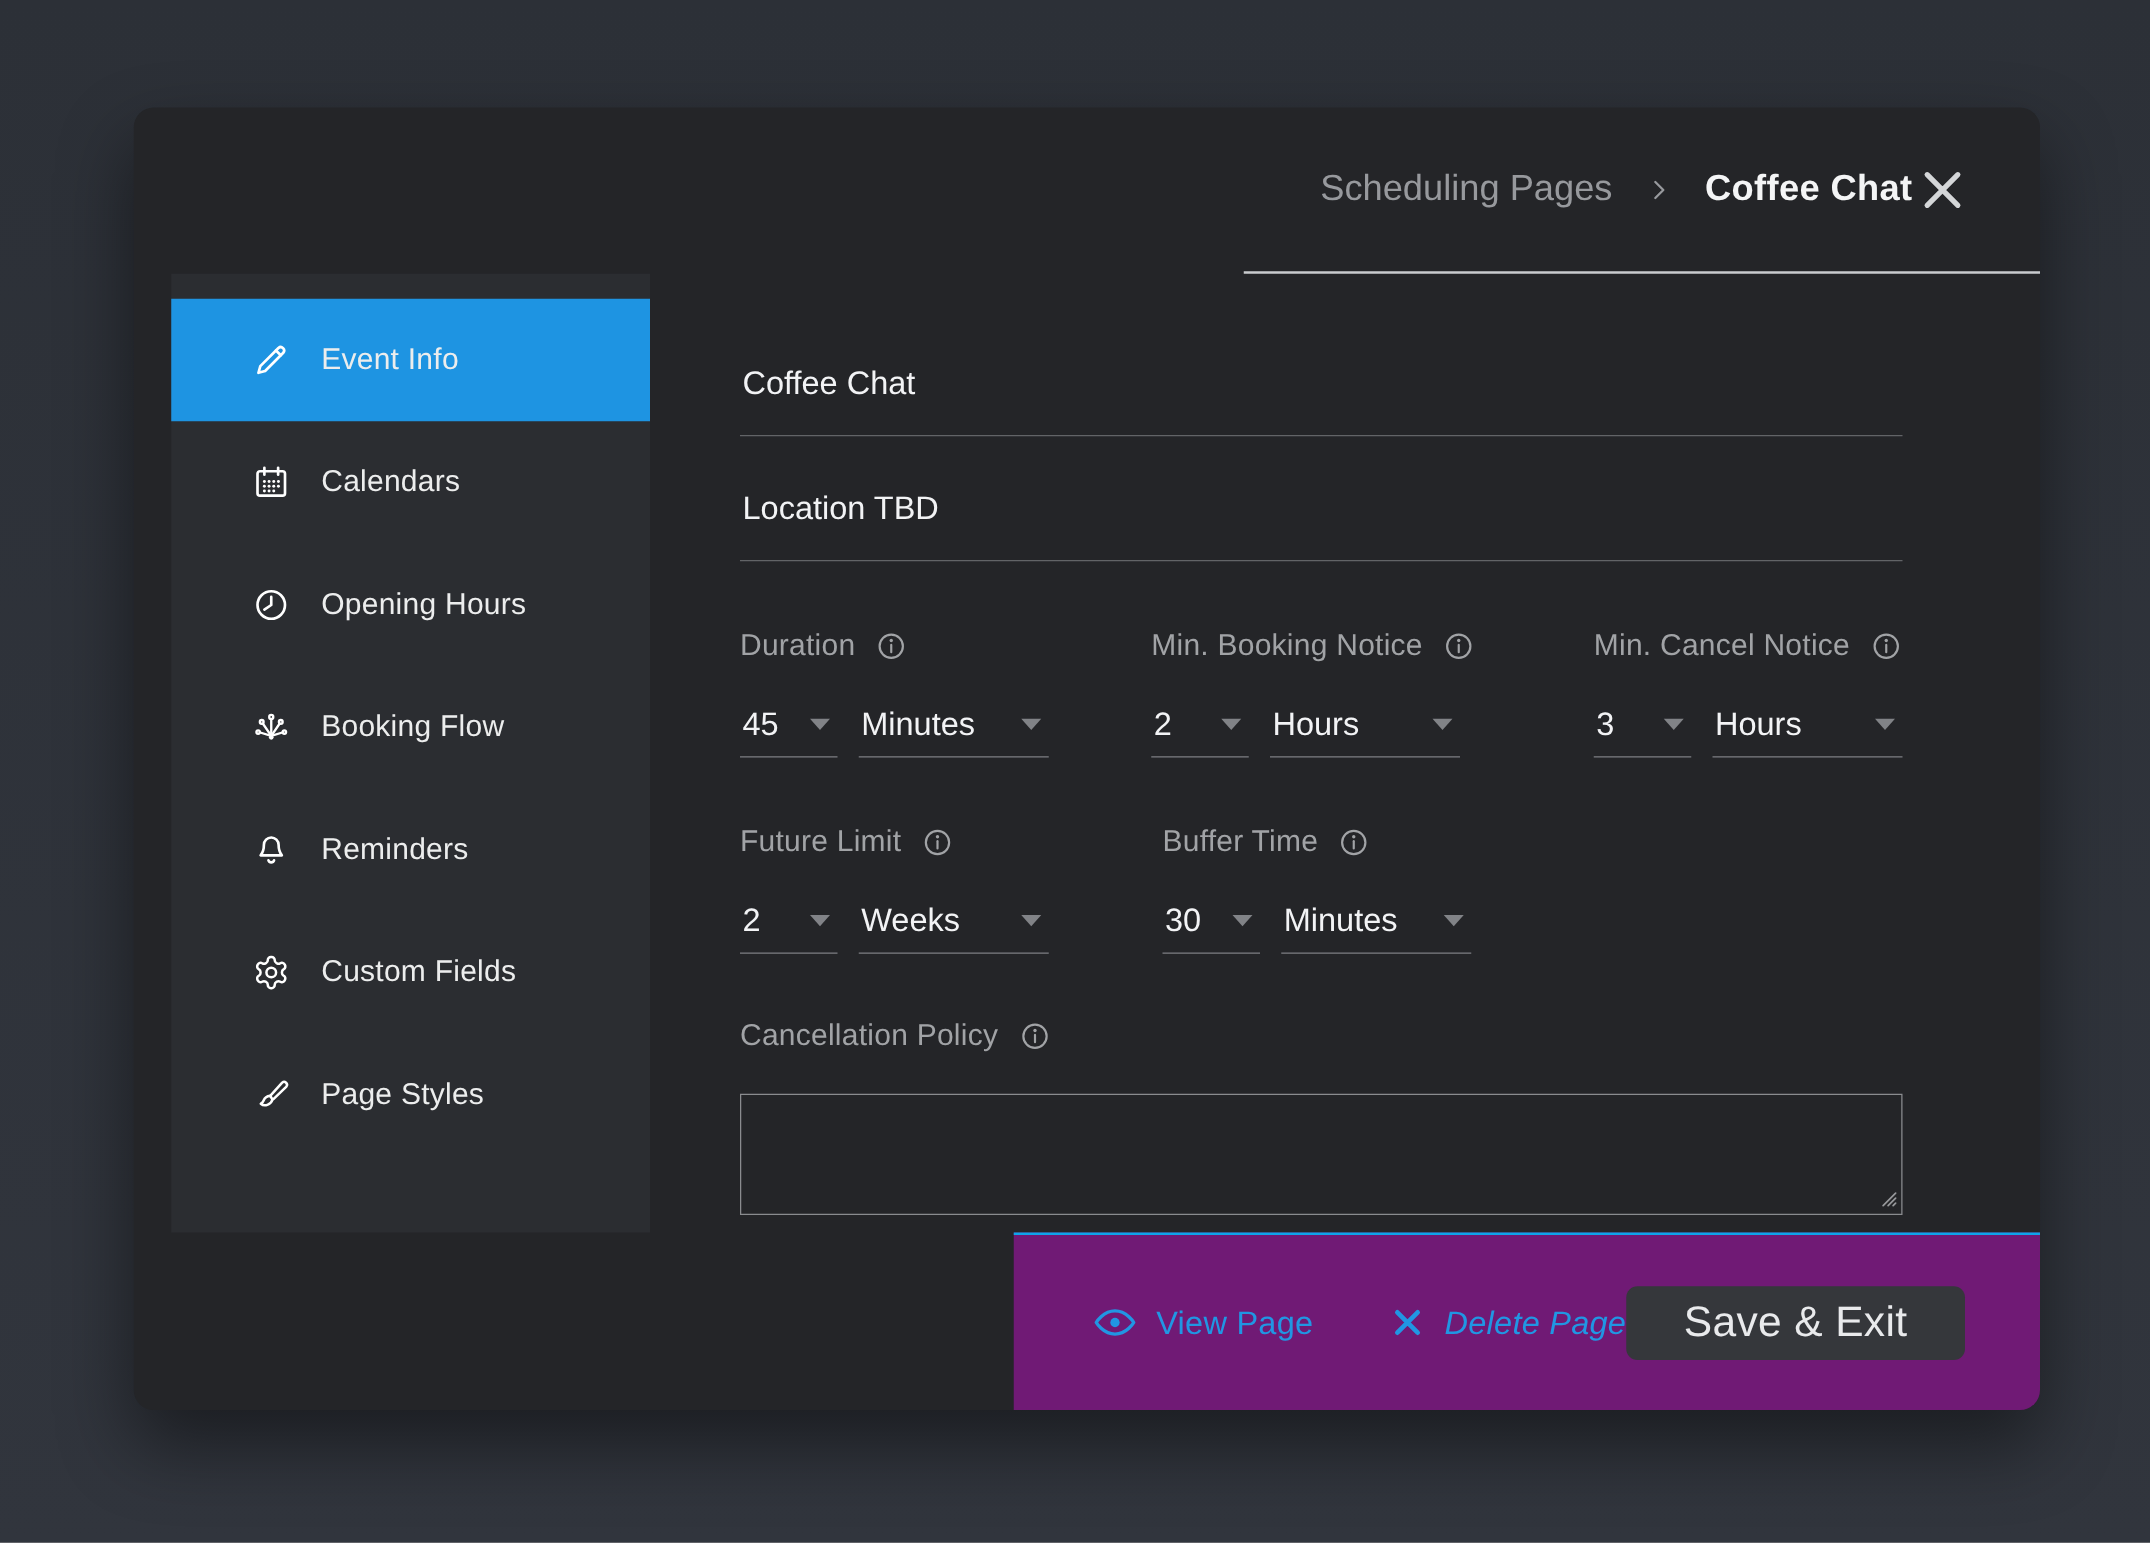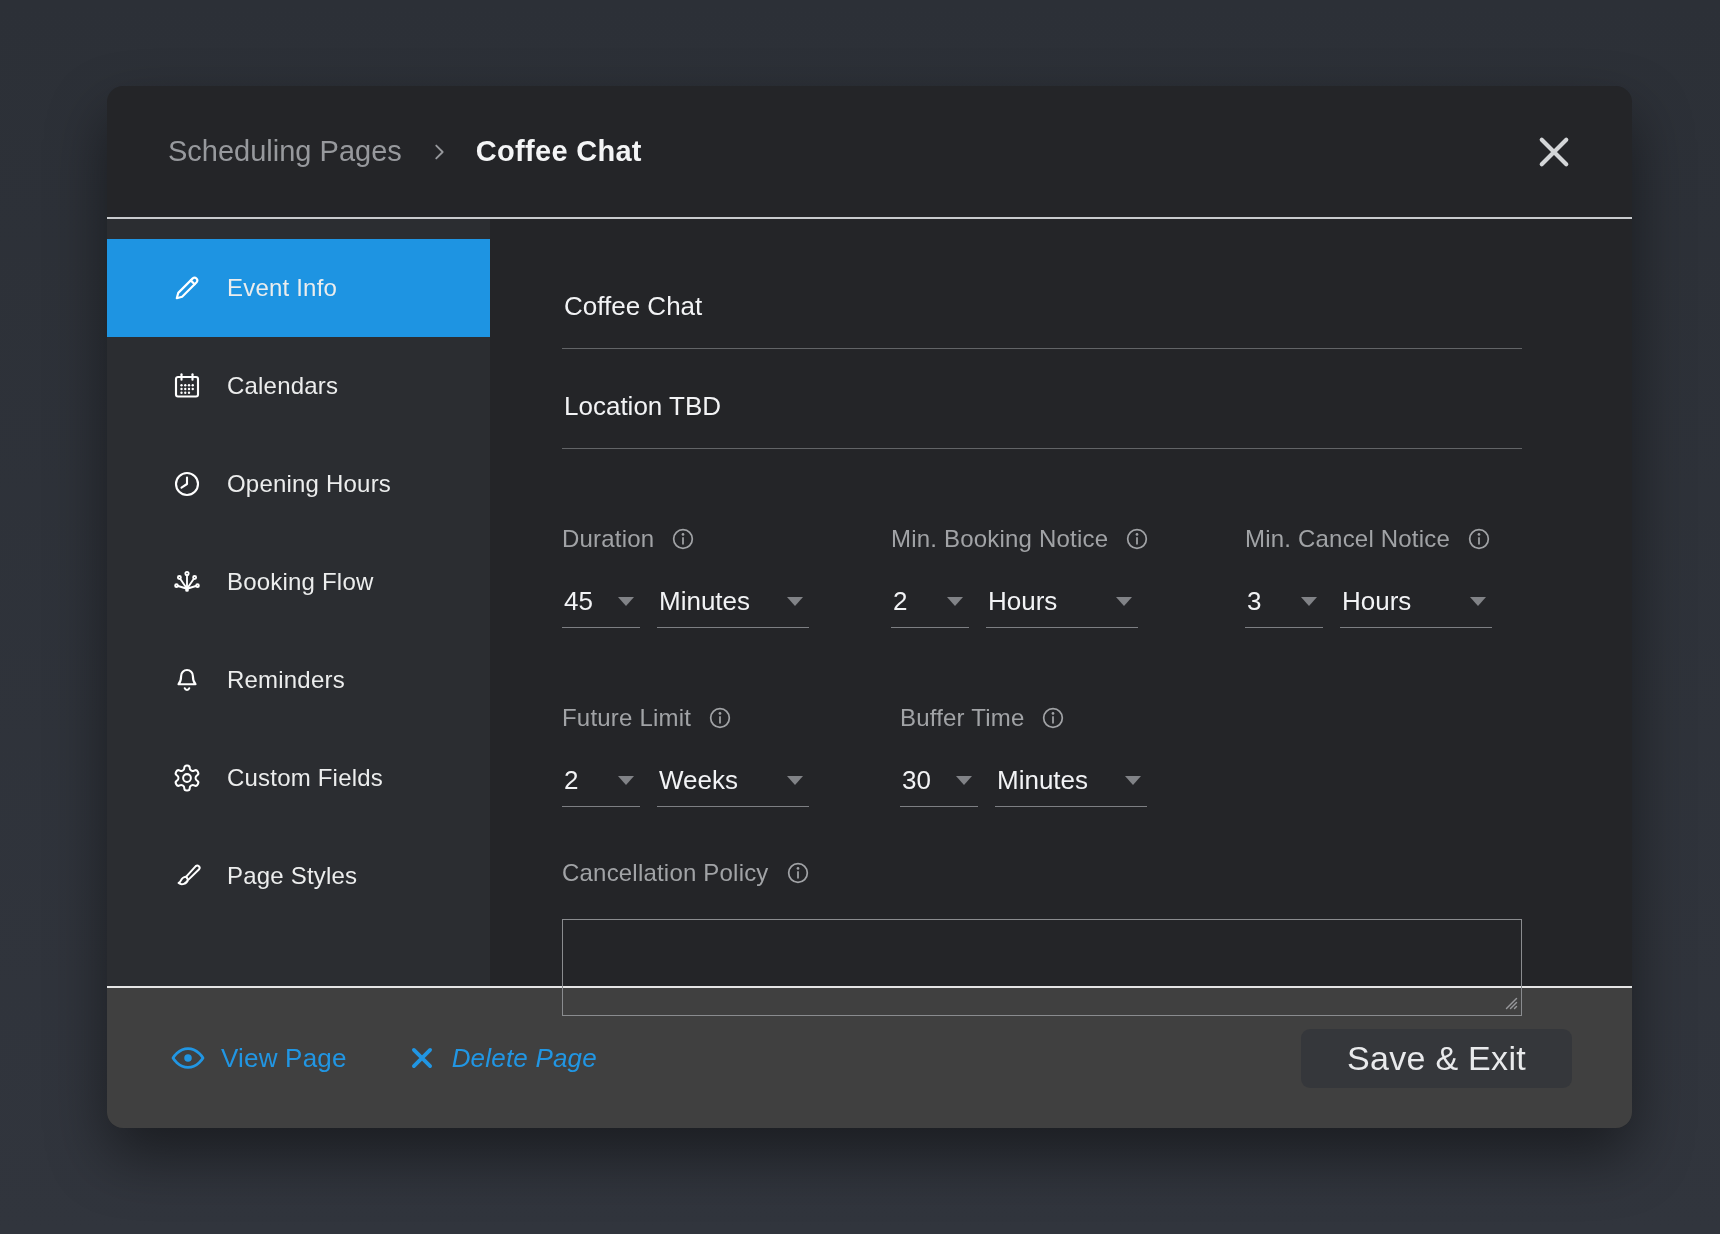--- a/index.html
+++ b/index.html
@@ -8,21 +8,21 @@
     font-family:"Liberation Sans","DejaVu Sans",sans-serif;
     background:linear-gradient(180deg,#2c3037 0%,#31353d 100%);
     color:#f1f2f4;
     position:relative;
   }
 
   .modal {
     position:absolute; left:107px; top:86px; width:1525px; height:1042px;
     background:#242528; border-radius:16px;
     box-shadow:0 28px 60px rgba(0,0,0,.45);
-    display:flex; flex-direction:column; overflow:hidden;
+    display:flex; flex-direction:column; overflow:hidden;align-items:flex-end;
   }
 
   
   .modal-header {
     height:133px; flex:none; display:flex; align-items:center;
     padding:0 54px 0 61px; border-bottom:2px solid #c9cbce;
   }
   .breadcrumb { display:flex; align-items:center; font-size:29px; }
   .crumb-root { color:#97999d; }
   .crumb-sep { margin:0 26px; display:flex; align-items:center; }
@@ -47,21 +47,21 @@
   .content { flex:1; padding:72px 110px 0 72px; min-width:0; }
 
   .text-input {
     display:block; width:100%; background:transparent; border:none;
     border-bottom:1px solid #626467; outline:none;
     color:#f2f3f5; font-size:26px; font-family:inherit;
     padding:0 0 26px 2px;
   }
   .text-input + .text-input { margin-top:42px; }
 
-  .field-row { display:flex; margin-top:76px; }
+  .field-row { display:flex; margin-top:54px; }
   .fg-r1-0 { width:329px; flex:none; }
   .fg-r1-1 { width:354px; flex:none; }
   .fg-r2-0 { width:338px; flex:none; }
 
   .field-label-row { display:flex; align-items:center; margin-bottom:32px; }
   .field-label { font-size:24px; color:#a1a3a6; letter-spacing:.2px; }
   .info-btn { background:none; border:none; margin-left:16px; display:flex; cursor:pointer; padding:0; }
 
   .sel-group { display:flex; }
   .sel {
@@ -82,23 +82,23 @@
   .ta-wrap { position:relative; margin-top:10px; width:100%; }
   .policy-textarea {
     display:block; width:100%; height:97px; resize:none; outline:none;
     background:transparent; border:1.5px solid #8a8c8f;
     color:#f2f3f5; font-size:24px; font-family:inherit; padding:10px 14px;
   }
   .resize-handle { position:absolute; right:3px; bottom:5px; cursor:nwse-resize; display:flex; }
 
   
   .modal-footer {
-    height:142px; flex:none; border-top:2px solid #e5e5e5;
+    height:142px; flex:none; border-top:2px solid #0ea5e9;
     display:flex; align-items:center; padding:0 60px 0 63px;
-    background:#404040;
+    background:#701a75;
   }
   .footer-link {
     display:flex; align-items:center; background:none; border:none;
     color:#2196e3; font-size:26px; font-family:inherit; cursor:pointer; letter-spacing:.2px;
   }
   .footer-link .f-icon { display:flex; margin-right:15px; }
   .link-delete { margin-left:60px;font-style:italic; }
   .save-btn {
     margin-left:auto; height:59px; padding:0 46px;
     background:#35373b; border:none; border-radius:9px;

